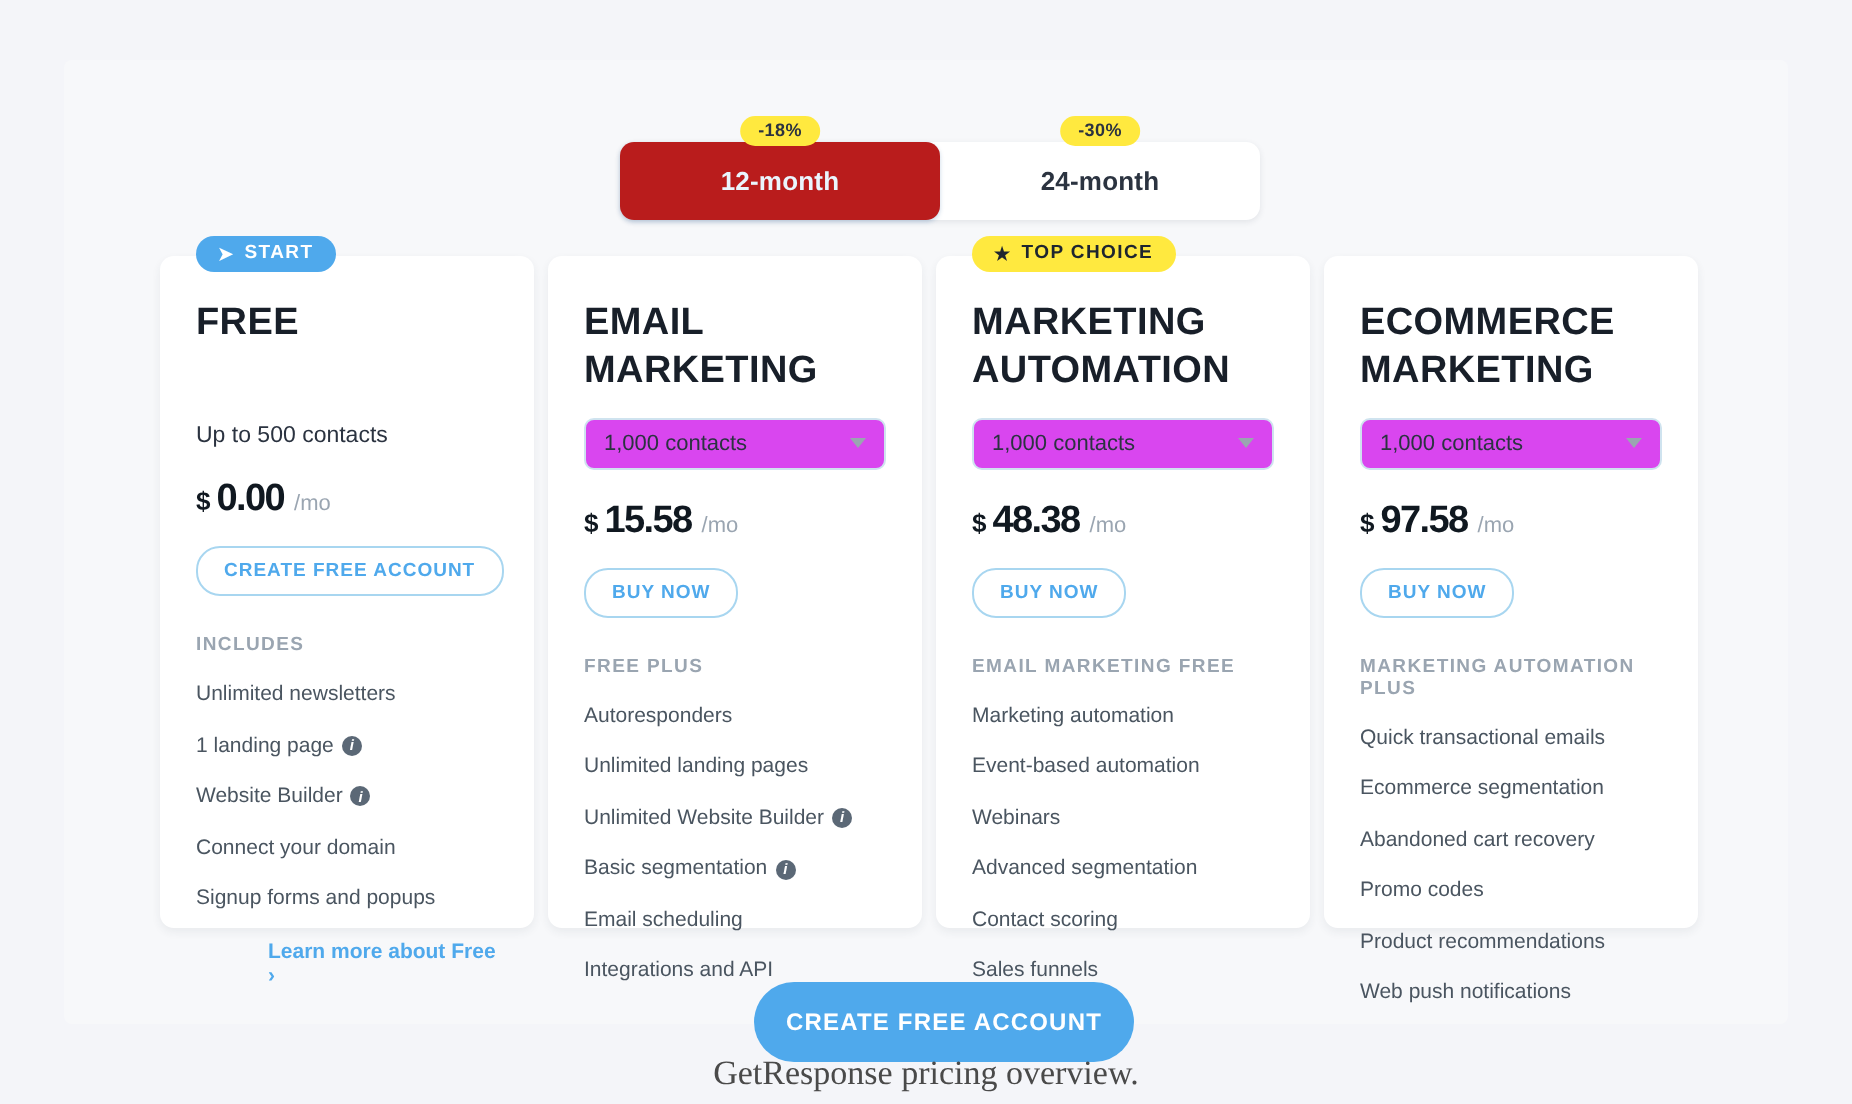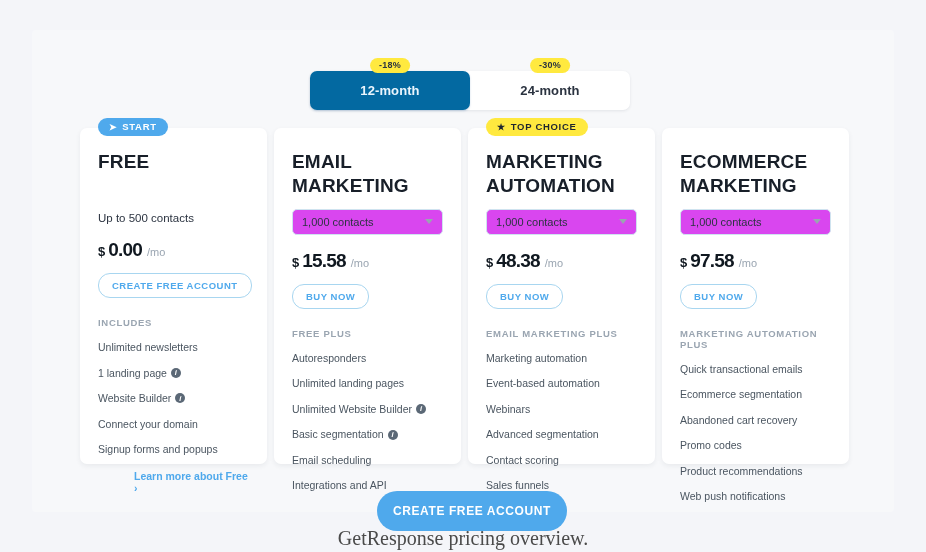--- a/index.html
+++ b/index.html
@@ -54,21 +54,21 @@
     font-size: 13px;
     font-weight: bold;
     color: #2b3340;
     letter-spacing: 0.1px;
     border-radius: 7px;
     cursor: pointer;
     position: relative;
     user-select: none;
   }
   .toggle-tab.active {
-    background: #0369a1;
+    background: #b91c1c;
     color: #eaf5fd;
     box-shadow: 0 1px 2px rgba(40,100,160,0.25);
     text-align: right;
   }
   .discount-badge {
     position: absolute;
     top: -13px;
     left: 50%;
     transform: translateX(-50%);
     background: #ffe93f;
@@ -285,21 +285,21 @@
     font-family: "Liberation Sans", sans-serif;
   }
 
   .caption {
     position: absolute;
     left: 0;
     top: 527px;
     width: 926px;
     text-align: center;
     font-family: "Liberation Serif", serif;
-    font-size: 20px;
+    font-size: 17px;
     color: #4a4a4a;
   }
 </style>
 </head>
 <body>
 
 <div id="page">
 
   <div class="panel">
 
@@ -373,21 +373,21 @@
         <div class="card"><div class="card-badge top">
             <span class="badge-glyph">★</span>
             <span>TOP CHOICE</span>
           </div><div class="card-title">MARKETING AUTOMATION</div><div class="select-box">
             <span class="select-value">1,000 contacts</span>
             <span class="chev"></span>
           </div><div class="price-row">
             <span class="cur">$</span>
             <span class="amount">48.38</span>
             <span class="permo">/mo</span>
-          </div><div class="cta-outline">BUY NOW</div><div class="includes-label">EMAIL MARKETING PLUS</div><ul class="feature-list">
+          </div><div class="cta-outline">BUY NOW</div><div class="includes-label">EMAIL MARKETING FREE</div><ul class="feature-list">
             <li>
               <span>Marketing automation</span>
             </li>
             <li>
               <span>Event-based automation</span>
             </li>
             <li>
               <span>Webinars</span>
             </li>
             <li>

